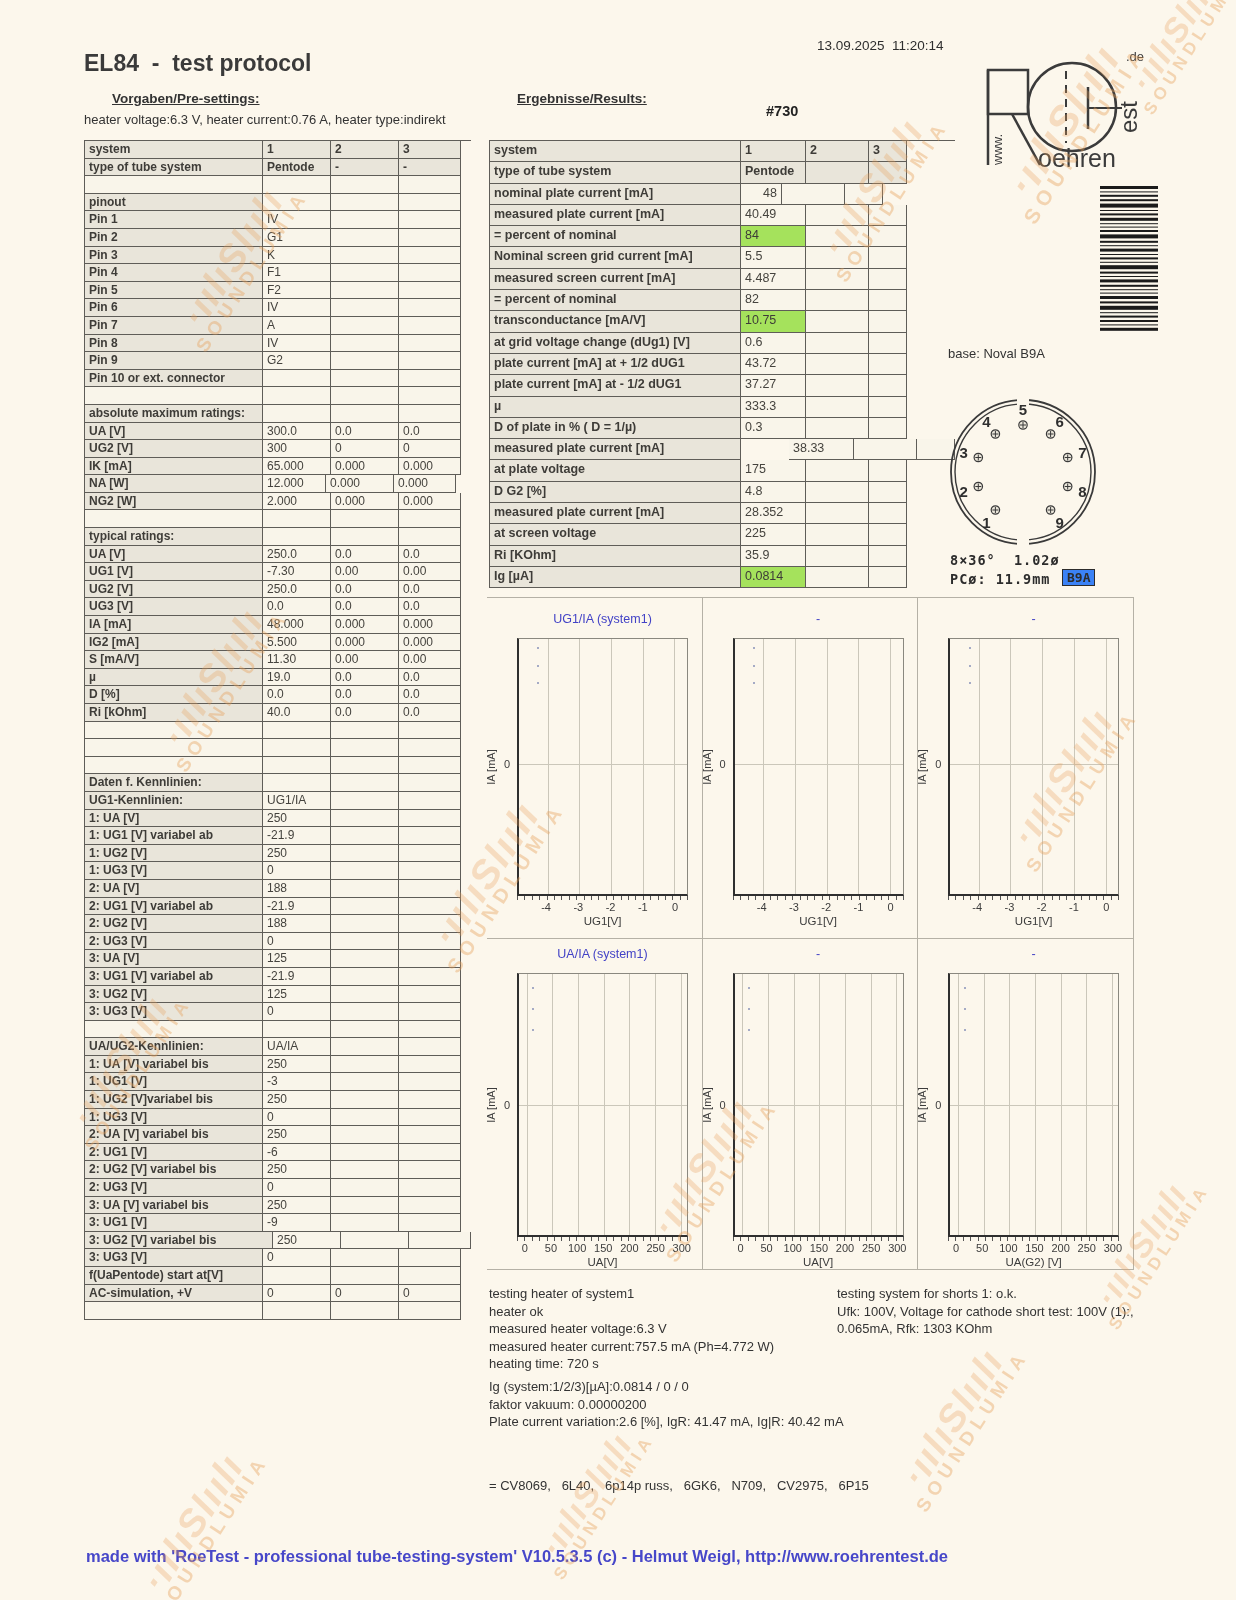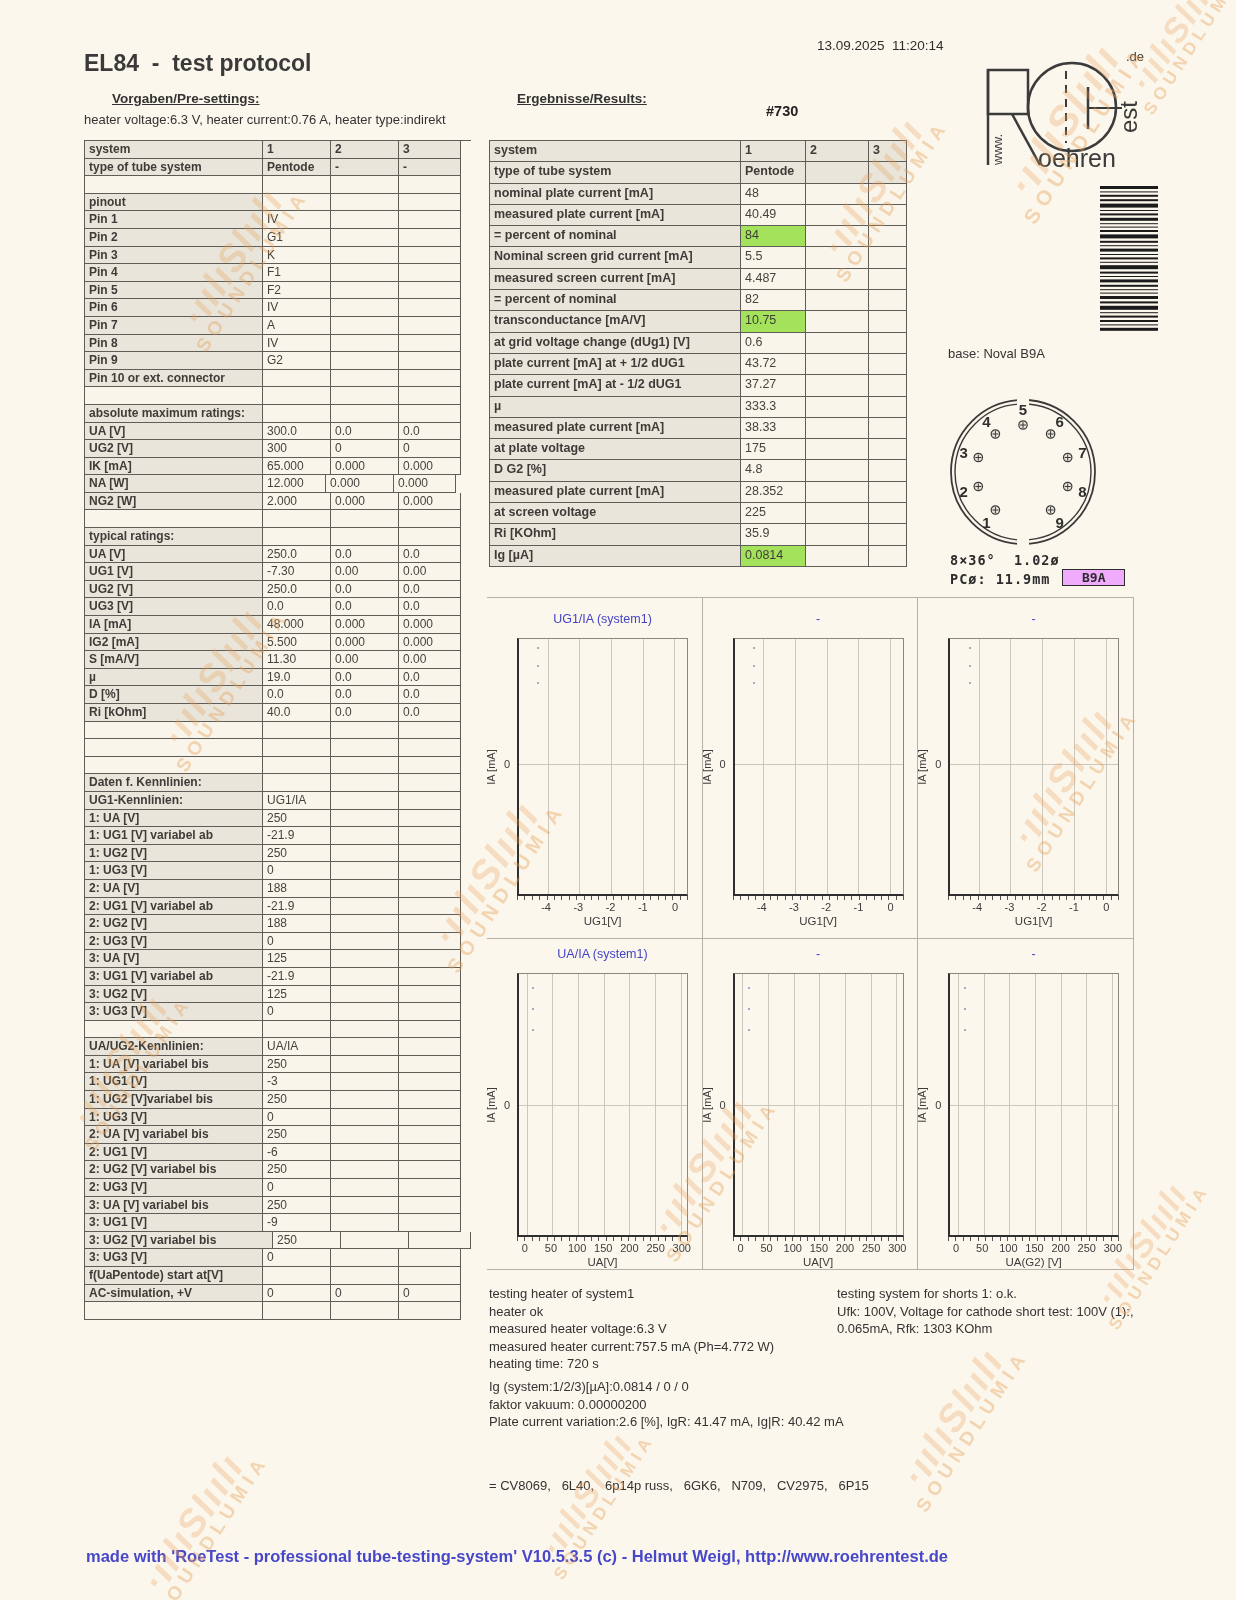--- a/index.html
+++ b/index.html
@@ -29,21 +29,21 @@
   .c-label{background:#e9e5da;font-weight:bold;}
   .c-val{background:#f9f5ea;color:#45433e;}
   .c-blank{background:#f9f5ea;}
   .c-green{background:#a5e25c;}
   .lt .prow{height:17.6px;} .lt .cell{font-size:12px;line-height:14.5px;}
   .rt .prow{height:21.3px;} .rt .cell{font-size:12.5px;line-height:17.5px;}
 
   
   .spec{font-family:"DejaVu Sans Mono",monospace;font-weight:bold;font-size:13.5px;color:#2c2c2c;white-space:pre;letter-spacing:1px;}
   .badge{font-family:"DejaVu Sans Mono",monospace;font-weight:bold;font-size:13px;color:#2c2c2c;
-         border:1.5px solid #2c2c2c;padding:0 19px;background:#f0abfc;}
+         border:1.5px solid #2c2c2c;padding:0 4px;background:#3b82f6;}
 
   
   #charts{position:absolute;left:487px;top:597px;width:647px;height:673px;
           display:grid;grid-template-columns:repeat(3,215.6px);grid-template-rows:341px 331px;
           border-top:1px solid #b5b1a6;}
   .panel{border-right:1px solid #b5b1a6;border-bottom:1px solid #b5b1a6;overflow:hidden;box-sizing:border-box;}
   .ctitle{margin-left:30px;width:171px;height:16px;text-align:center;font-size:12.5px;color:#4343c6;}
   .plotwrap{position:relative;margin-left:30px;width:171px;}
   .plotbox{position:relative;width:100%;height:100%;box-sizing:border-box;
            border:1px solid #8a887f;border-left:2px solid #2f2f2f;border-bottom:2px solid #2f2f2f;}
@@ -545,21 +545,21 @@
           <div class="cell c-label" style="width: 38px;">3</div>
         </div>
         <div class="prow">
           <div class="cell c-label" style="width: 251px;">type of tube system</div>
           <div class="cell c-label" style="width: 65px;">Pentode</div>
           <div class="cell c-label" style="width: 63px;"></div>
           <div class="cell c-label" style="width: 38px;"></div>
         </div>
         <div class="prow">
           <div class="cell c-label" style="width: 251px;">nominal plate current [mA]</div>
-          <div class="cell c-val" style="width: 65px;">48</div>
+          <div class="cell c-val" style="width: 41px; text-align: right;">48</div>
           <div class="cell c-val" style="width: 63px;"></div>
           <div class="cell c-val" style="width: 38px;"></div>
         </div>
         <div class="prow">
           <div class="cell c-label" style="width: 251px;">measured plate current [mA]</div>
           <div class="cell c-val" style="width: 65px;">40.49</div>
           <div class="cell c-val" style="width: 63px;"></div>
           <div class="cell c-val" style="width: 38px;"></div>
         </div>
         <div class="prow">
@@ -610,22 +610,28 @@
           <div class="cell c-val" style="width: 63px;"></div>
           <div class="cell c-val" style="width: 38px;"></div>
         </div>
         <div class="prow">
           <div class="cell c-label" style="width: 251px;">µ</div>
           <div class="cell c-val" style="width: 65px;">333.3</div>
           <div class="cell c-val" style="width: 63px;"></div>
           <div class="cell c-val" style="width: 38px;"></div>
         </div>
         <div class="prow">
+          <div class="cell c-label" style="width: 251px;">D of plate in % ( D = 1/µ)</div>
+          <div class="cell c-val" style="width: 65px;">0.3</div>
+          <div class="cell c-val" style="width: 63px;"></div>
+          <div class="cell c-val" style="width: 38px;"></div>
+        </div>
+        <div class="prow">
           <div class="cell c-label" style="width: 251px;">measured plate current [mA]</div>
-          <div class="cell c-val" style="width: 65px;">38.33</div>
+          <div class="cell c-val" style="width: 65px; margin-left: 48px;">38.33</div>
           <div class="cell c-val" style="width: 63px;"></div>
           <div class="cell c-val" style="width: 38px;"></div>
         </div>
         <div class="prow">
           <div class="cell c-label" style="width: 251px;">at plate voltage</div>
           <div class="cell c-val" style="width: 65px;">175</div>
           <div class="cell c-val" style="width: 63px;"></div>
           <div class="cell c-val" style="width: 38px;"></div>
         </div>
         <div class="prow">

